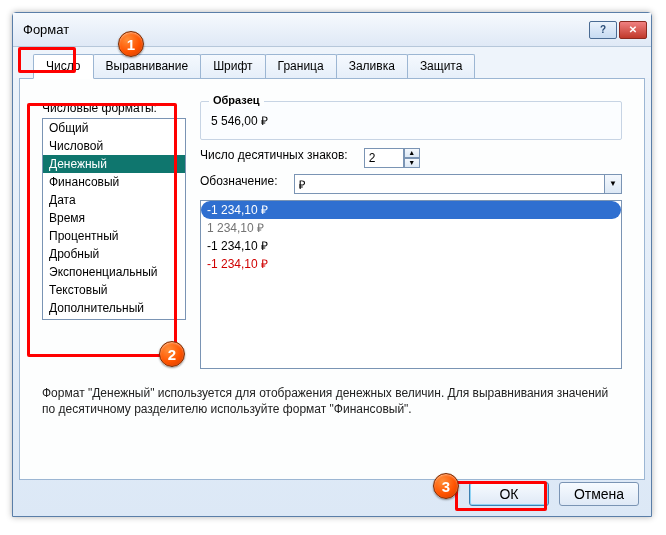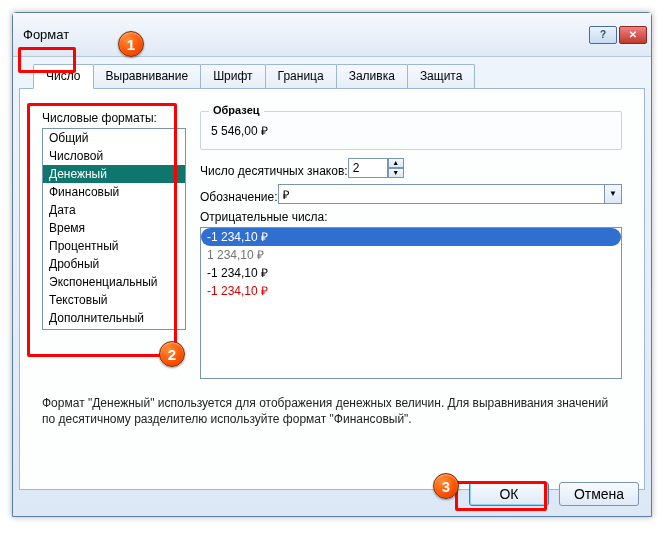--- a/index.html
+++ b/index.html
@@ -17,21 +17,21 @@
   .window {
     width: 640px;
     height: 505px;
     border: 1px solid #5a7ea8;
     background: linear-gradient(#eef4fb, #dce8f6);
     box-shadow: 0 0 6px rgba(0,0,0,.3);
     position: relative;
     border-radius: 4px 4px 0 0;
   }
   .titlebar {
-    height: 44px;
+    height: 34px;
     display: flex;
     align-items: center;
     padding: 0 4px 0 10px;
     background: linear-gradient(#f6f9fd, #dfe9f6);
     border-bottom: 1px solid #b6c7da;
   }
   .title { flex: 1; font-size: 13px; }
   .winbtns { display: flex; gap: 2px; }
   .winbtn {
     width: 28px; height: 18px;
@@ -99,21 +99,21 @@
   .sample-frame {
     border: 1px solid #c7d4e4;
     border-radius: 2px;
     padding: 6px 8px 10px;
     background: #fbfdff;
     position: relative;
     margin-bottom: 8px;
   }
   .sample-title { position: absolute; top: -8px; left: 8px; background: #fdfefe; padding: 0 4px; font-size: 11px; font-weight: bold; }
   .sample-value { padding: 4px 2px 0; }
-  .ctrl-row { display: flex; align-items: flex-end; gap: 0; margin-bottom: 6px; }
+  .ctrl-row { display: flex; align-items: flex-start; gap: 16px; margin-bottom: 6px; }
   .ctrl-label { white-space: nowrap; }
   .spinner {
     display: flex; align-items: stretch;
   }
   .spinner input {
     width: 40px; height: 20px; border:1px solid #7a94b4; padding: 0 4px; font: inherit;
   }
   .spinner .spinbtns { display:flex; flex-direction:column; }
   .spinner .sb { width:16px; height:10px; border:1px solid #7a94b4; background:linear-gradient(#f4f8fd,#dce8f5); font-size:7px; line-height:8px; text-align:center; cursor:pointer; }
   .combo {
@@ -242,21 +242,20 @@
         </div>
 
         <div class="ctrl-row">
           <span class="ctrl-label">Обозначение:</span>
           <div class="combo">
             <input type="text" value="₽" style="">
             <div class="cbtn">▼</div>
           </div>
         </div>
 
-        <div class="lbl">Отрицательные числа:</div>
         <div class="neglist" id="neglist">
             <div class="negitem selected" style="color: rgb(255, 255, 255);">-1 234,10 ₽</div>
             <div class="negitem" style="color: #737373;">1 234,10 ₽</div>
             <div class="negitem" style="color: rgb(0, 0, 0);">-1 234,10 ₽</div>
             <div class="negitem" style="color: rgb(208, 0, 0);">-1 234,10 ₽</div>
           </div>
 
       </div>
     </div>
 

